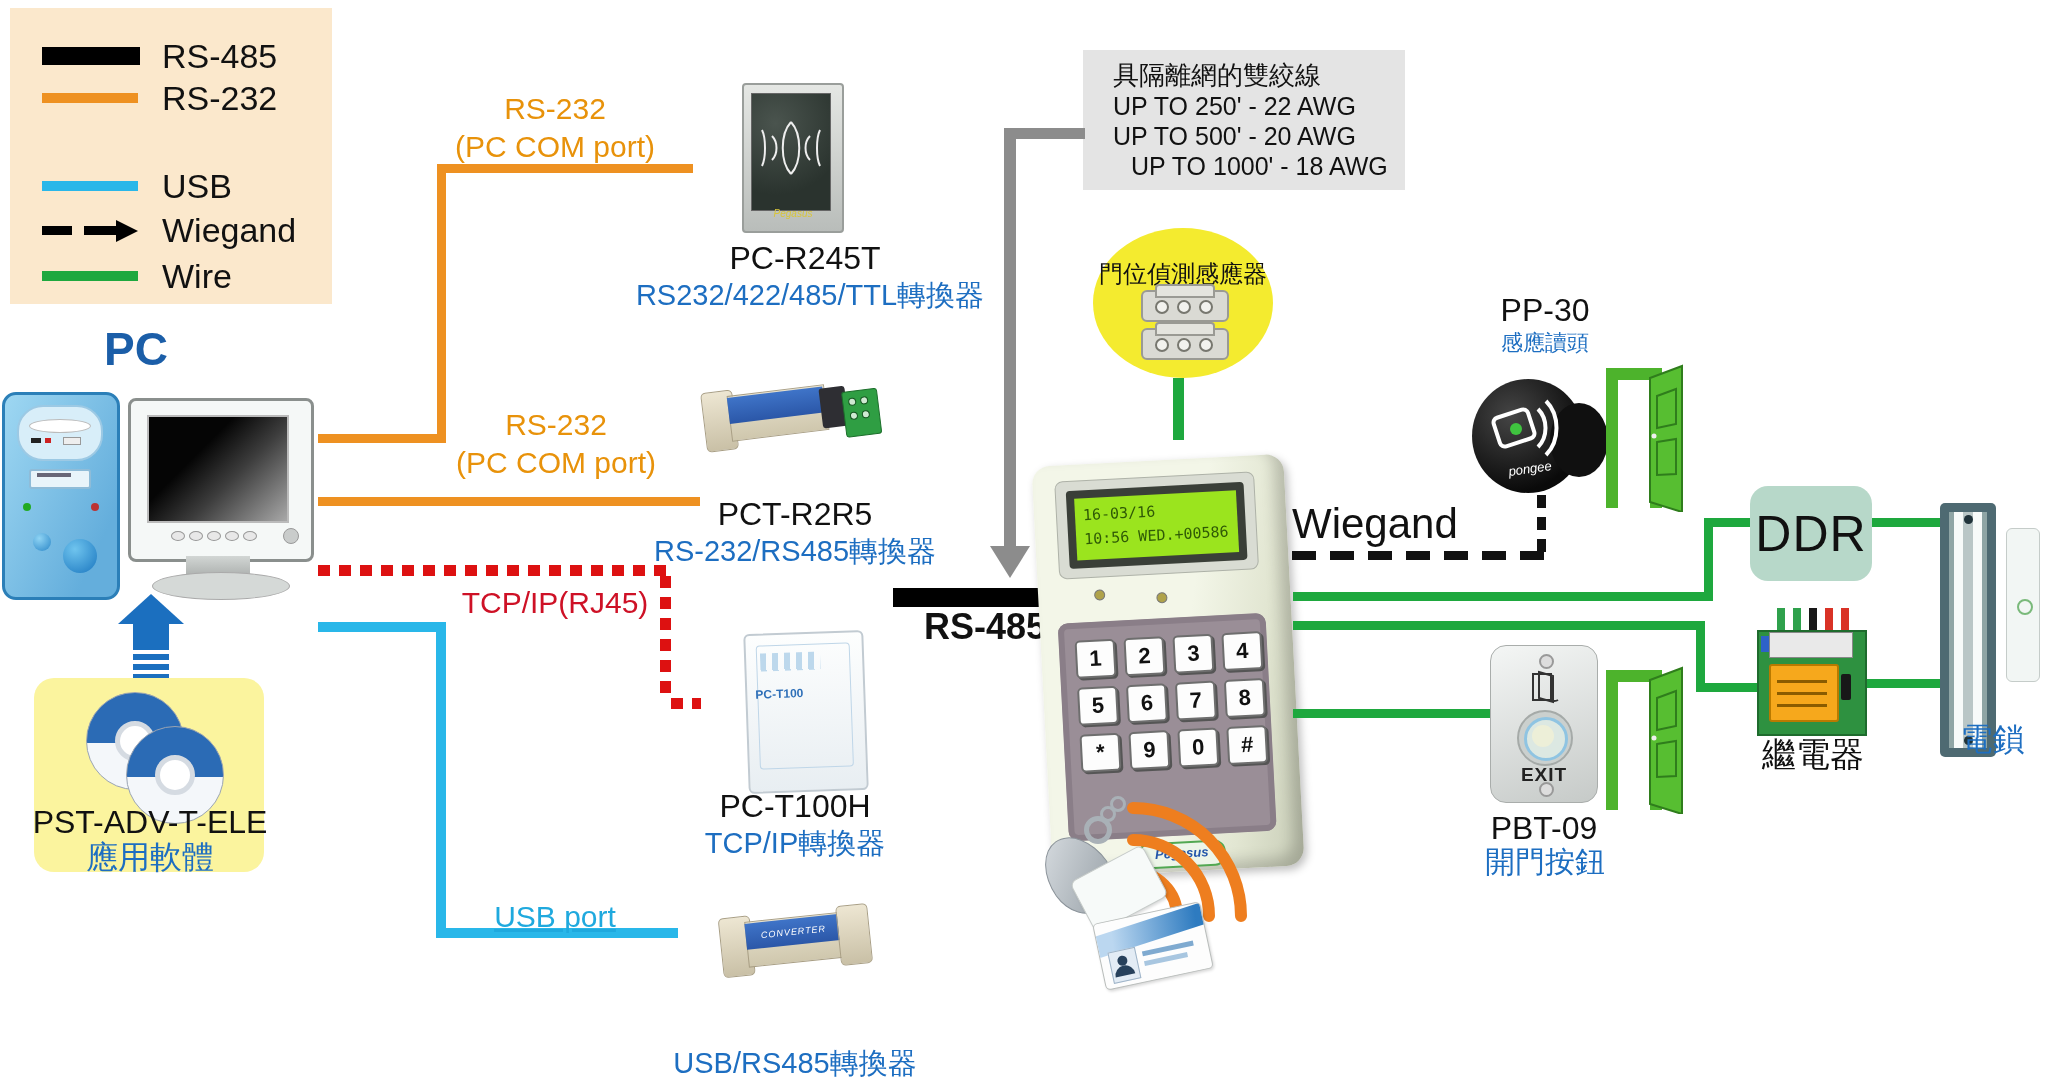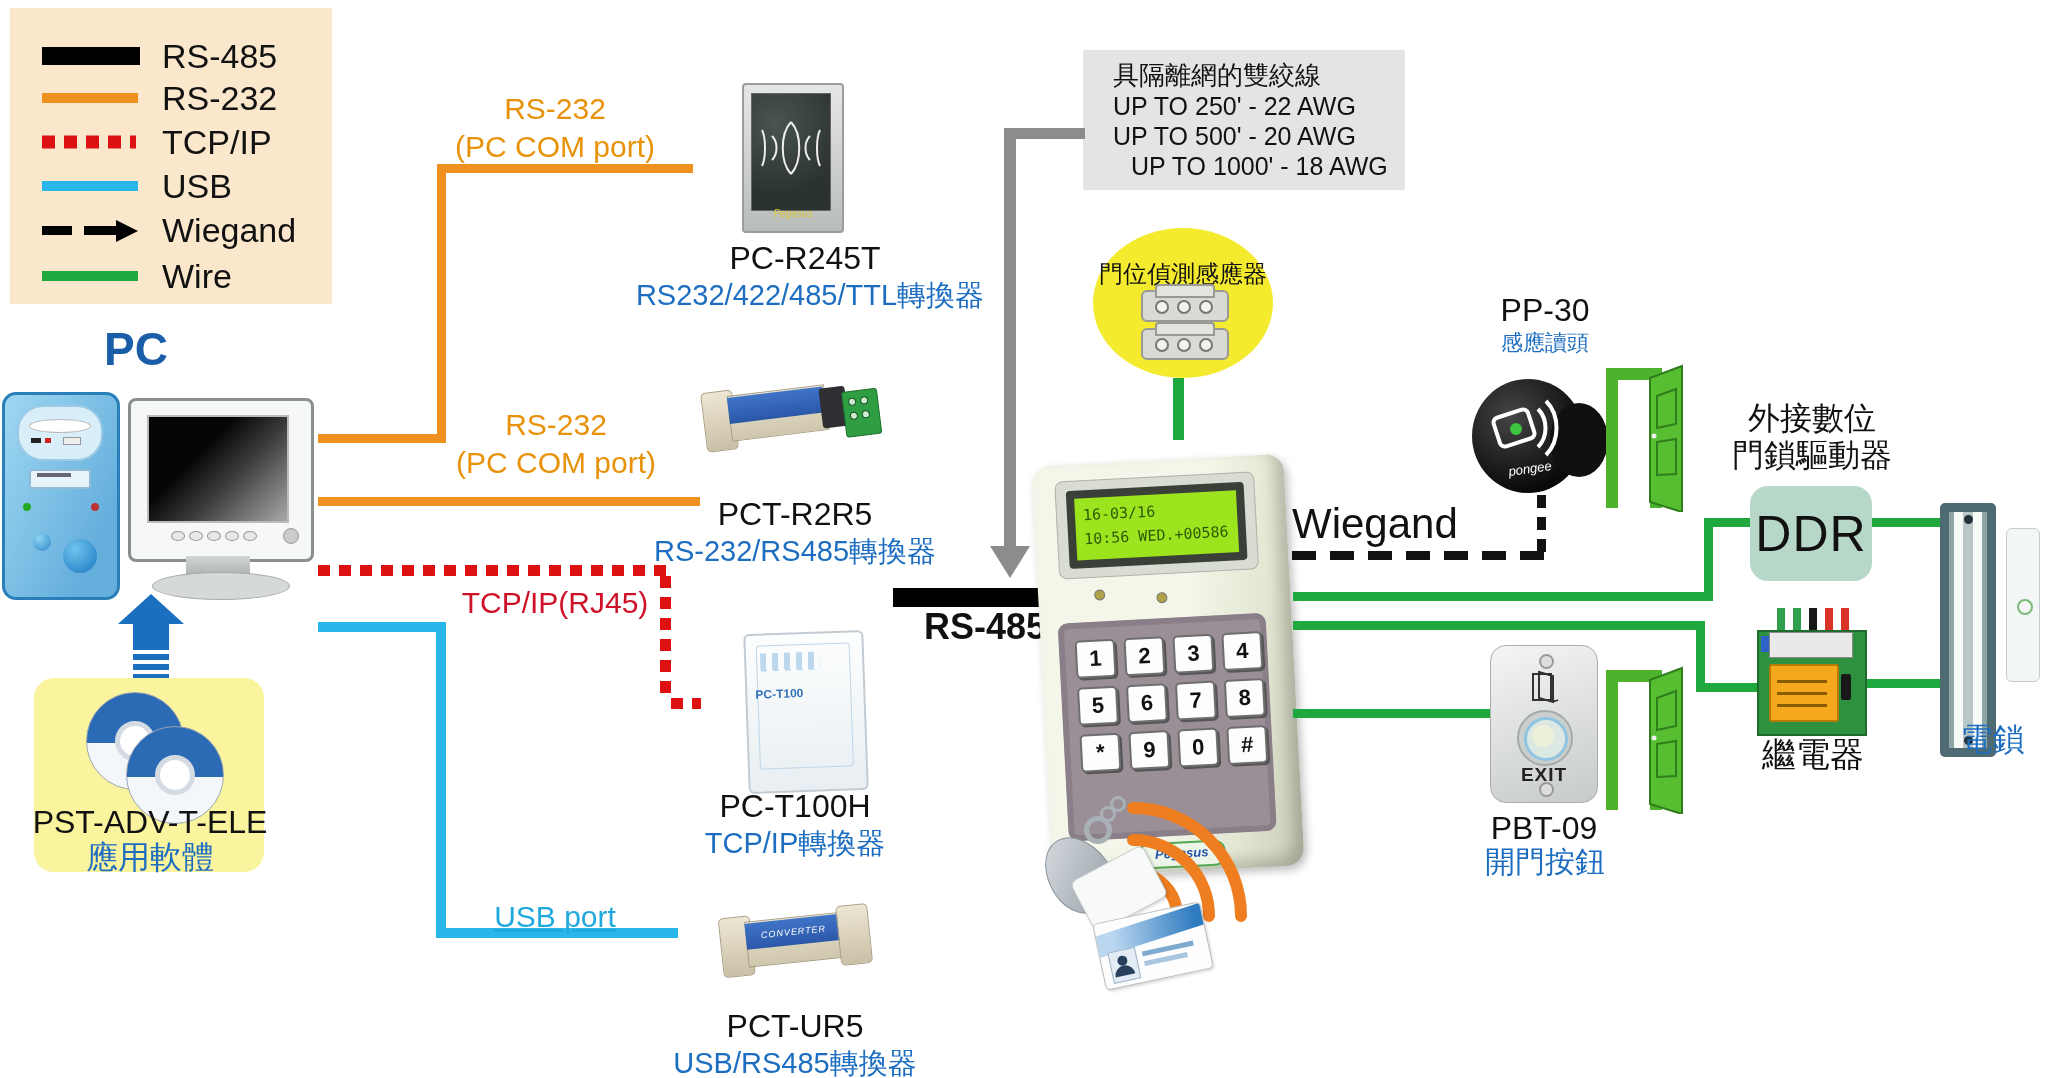--- a/index.html
+++ b/index.html
@@ -191,24 +191,20 @@
 
   <div class="abs legend">
     <div class="leg-row" style="top:26px;">
       <span class="leg-swatch sw-rs485"></span>
       <span class="leg-label">RS-485</span>
     </div>
     <div class="leg-row" style="top:68px;">
       <span class="leg-swatch sw-rs232"></span>
       <span class="leg-label">RS-232</span>
     </div>
-    <div class="leg-row" style="top:112px;">
-      <span class="leg-swatch sw-tcpip"></span>
-      <span class="leg-label">TCP/IP</span>
-    </div>
     <div class="leg-row" style="top:156px;">
       <span class="leg-swatch sw-usb"></span>
       <span class="leg-label">USB</span>
     </div>
     <div class="leg-row" style="top:200px;">
       <span class="leg-swatch sw-wiegand">
         <span class="dash"></span>
           <span class="shaft"></span>
           <span class="head"></span>
       </span>
@@ -335,21 +331,20 @@
   <div class="abs ctr dev-desc" style="left:640px;top:822px;width:310px;">TCP/IP轉換器</div>
 
   <div class="abs conv" style="left:722px;top:905px;width:180px;height:100px;transform:rotate(-6deg);">
     <div class="endL"></div>
     <div class="body"></div>
     <div class="band">
         <span>CONVERTER</span>
       </div>
     <div class="endR" style="left:118px;"></div>
   </div>
-  <div class="abs ctr dev-name" style="left:640px;top:1008px;width:310px;">PCT-UR5</div>
   <div class="abs ctr dev-desc" style="left:630px;top:1042px;width:330px;">USB/RS485轉換器</div>
 
   <div class="abs awg">
     <div class="t">具隔離網的雙絞線</div>
     <div class="l" style="top:42px;">UP TO 250' - 22 AWG</div>
     <div class="l" style="top:72px;">UP TO 500' - 20 AWG</div>
     <div class="l" style="top:102px;margin-left:18px;">UP TO 1000' - 18 AWG</div>
   </div>
   <div class="ln gray" style="left:1010px;top:128px;width:75px;height:11px;"></div>
   <div class="ln gray" style="left:1004px;top:128px;width:12px;height:420px;"></div>
@@ -464,24 +459,20 @@
     <circle cx="54" cy="74" r="2.5" fill="#EFEFEF"></circle>
   </svg>
   <svg class="abs" style="left:1600px;top:664px;" width="84" height="150" viewBox="0 0 84 150">
     <path d="M6,6 H62 V146 H50 V18 H18 V146 H6 Z" fill="#4DB32C"></path>
     <polygon points="50,16 82,4 82,150 50,140" fill="#57BE31" stroke="#2F7D1C" stroke-width="2"></polygon>
     <polygon points="57,34 76,27 76,62 57,66" fill="none" stroke="#2F7D1C" stroke-width="2"></polygon>
     <polygon points="57,80 76,77 76,112 57,113" fill="none" stroke="#2F7D1C" stroke-width="2"></polygon>
     <circle cx="54" cy="74" r="2.5" fill="#EFEFEF"></circle>
   </svg>
 
-  <div class="abs ctr" style="left:1727px;top:400px;width:170px;font-size:32px;color:#111;line-height:1.15;">
-    <div>外接數位</div>
-    <div>門鎖驅動器</div>
-  </div>
   <div class="abs ddr">
     <span>DDR</span>
   </div>
 
   <div class="abs relay">
     <div class="stub" style="left:20px;background:#2FA14C;"></div>
     <div class="stub" style="left:36px;background:#2FA14C;"></div>
     <div class="stub" style="left:52px;background:#181818;"></div>
     <div class="stub" style="left:68px;background:#D93226;"></div>
     <div class="stub" style="left:84px;background:#D93226;"></div>

